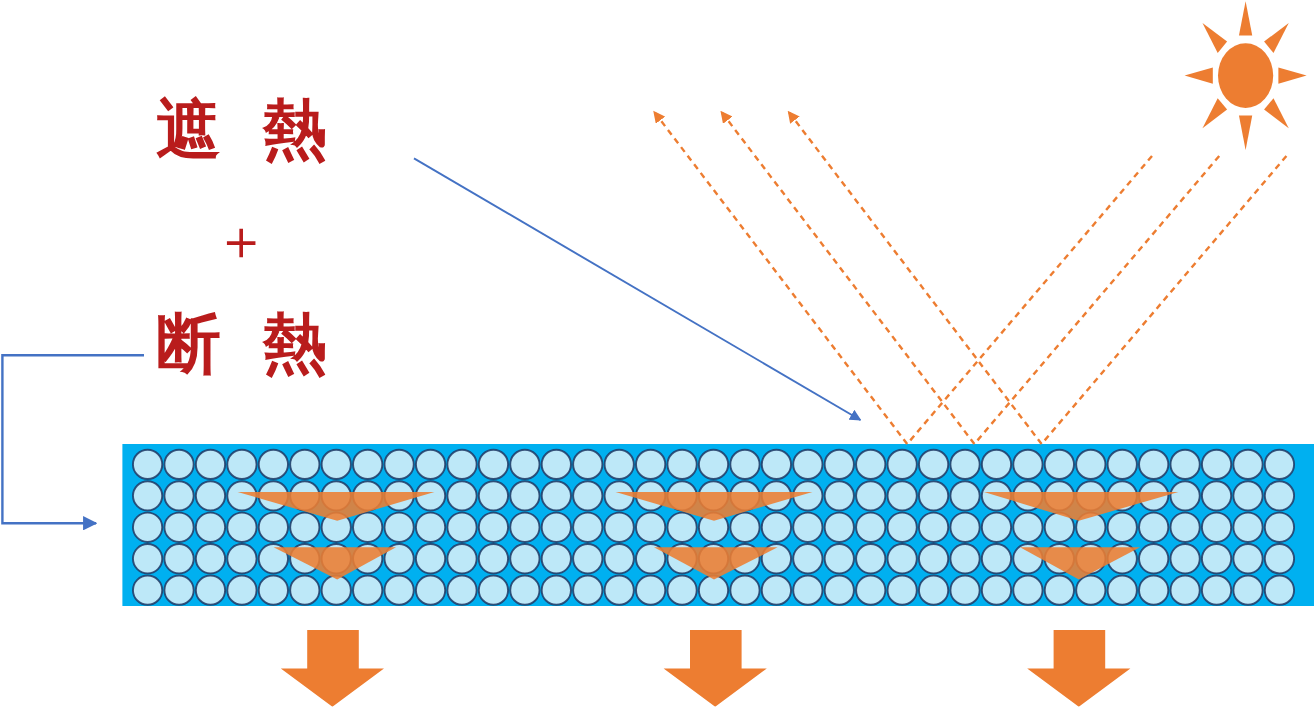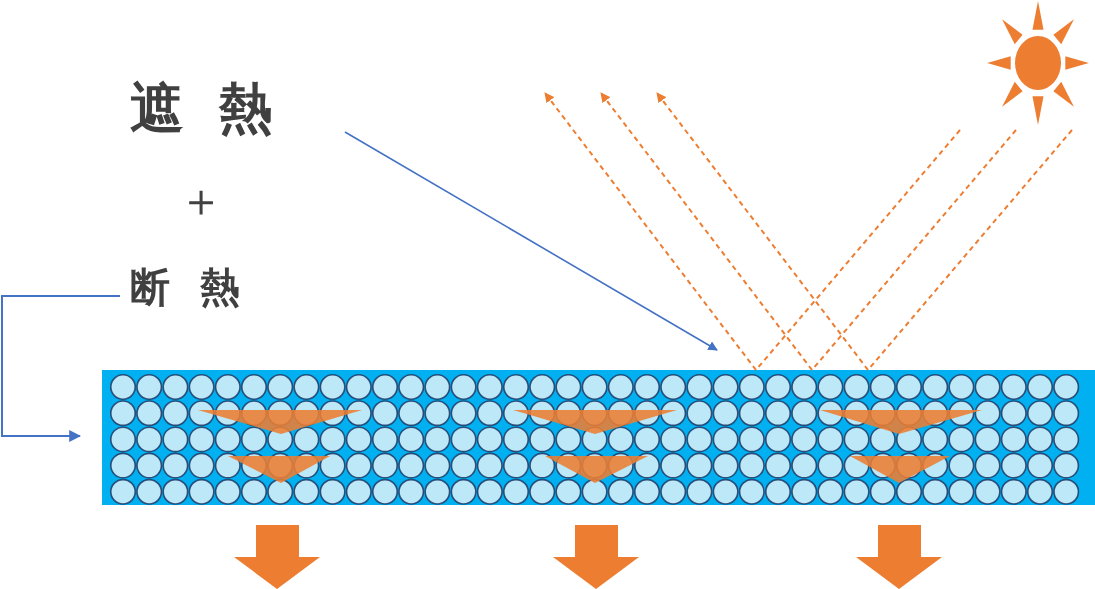--- a/index.html
+++ b/index.html
@@ -2,27 +2,27 @@
 <html><head>
   <meta charset="utf-8">
   <style>
     html, body { margin: 0; padding: 0; background: #ffffff; }
     body { width: 1095px; height: 589px; position: relative; overflow: hidden; }
     #stage { position: absolute; left: 0; top: 0; width: 1095px; height: 589px; }
     .label {
       position: absolute;
       font-family: "DejaVu Sans", "Liberation Sans", sans-serif;
       font-weight: bold;
-      color: #404040;
+      color: #b91c1c;
       white-space: nowrap;
       letter-spacing: 8px;
     }
     #label-top { left: 130px; top: 74px; font-size: 54px; line-height: 70px; }
     #label-plus { left: 178px; top: 172px; font-size: 46px; line-height: 56px; font-weight: normal; letter-spacing: 0; }
-    #label-bottom { left: 130px; top: 252px; font-size: 40px; line-height: 70px; }
+    #label-bottom { left: 130px; top: 252px; font-size: 54px; line-height: 70px; }
   </style>
 </head>
 <body>
 
 <svg id="stage" viewBox="0 0 1095 589" xmlns="http://www.w3.org/2000/svg">
   <defs>
     <marker id="blueHead" viewBox="0 0 10 10" refX="9" refY="5" markerWidth="6" markerHeight="6" orient="auto">
       <path d="M0,0 L10,5 L0,10 z" fill="#4472C4"></path>
     </marker>
     <marker id="orangeHead" viewBox="0 0 10 10" refX="9" refY="5" markerWidth="5" markerHeight="5" orient="auto">

